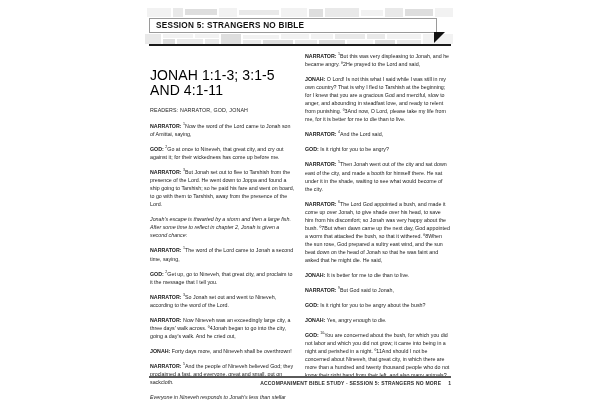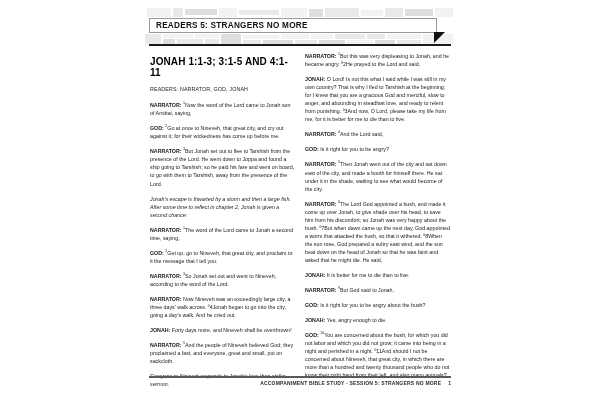--- a/index.html
+++ b/index.html
@@ -100,25 +100,25 @@
     height: 316px;
     display: flex;
     gap: 10px;
   }
   .col {
     width: 145px;
     flex: 0 0 145px;
   }
 
   .doc-title {
-    font-size: 10px;
-    font-weight: bold;
+    font-size: 14px;
+    font-weight: normal;
     color: #000000;
     letter-spacing: 0.1px;
-    margin: 4px 0 8px 0;
+    margin: 16px 0 8px 0;
     line-height: 1.1;
   }
 
   .readers {
     font-size: 5.3px;
     color: #1a1a1a;
     margin: 0 0 8px 0;
     letter-spacing: 0.15px;
     line-height: 1.35;
   }
@@ -213,21 +213,21 @@
         <div class="blk" style="left:190px;top:26px; width:30px; height:5px;"></div>
         <div class="blk lt" style="left:202px;top:32px; width:26px; height:4px;"></div>
         <div class="blk" style="left:222px;top:26px; width:18px; height:5px;"></div>
         <div class="blk dk" style="left:230px;top:32px; width:20px; height:4px;"></div>
         <div class="blk lt" style="left:242px;top:26px; width:34px; height:5px;"></div>
         <div class="blk" style="left:252px;top:32px; width:24px; height:4px;"></div>
         <div class="blk lt" style="left:278px;top:26px; width:30px; height:10px;"></div>
       </div>
 
       <div class="title-plate">
-        <span class="title-text">READERS 5: STRANGERS NO MORE</span>
+        <span class="title-text">SESSION 5: STRANGERS NO BIBLE</span>
       </div>
       <div class="corner-tri"></div>
     </div>
 
     <div class="rule-top"></div>
 
     <div class="columns">
       <div class="col" id="col-left">
         <div class="doc-title">JONAH 1:1-3; 3:1-5 AND 4:1-11</div>
         <div class="readers">READERS: NARRATOR, GOD, JONAH</div>

